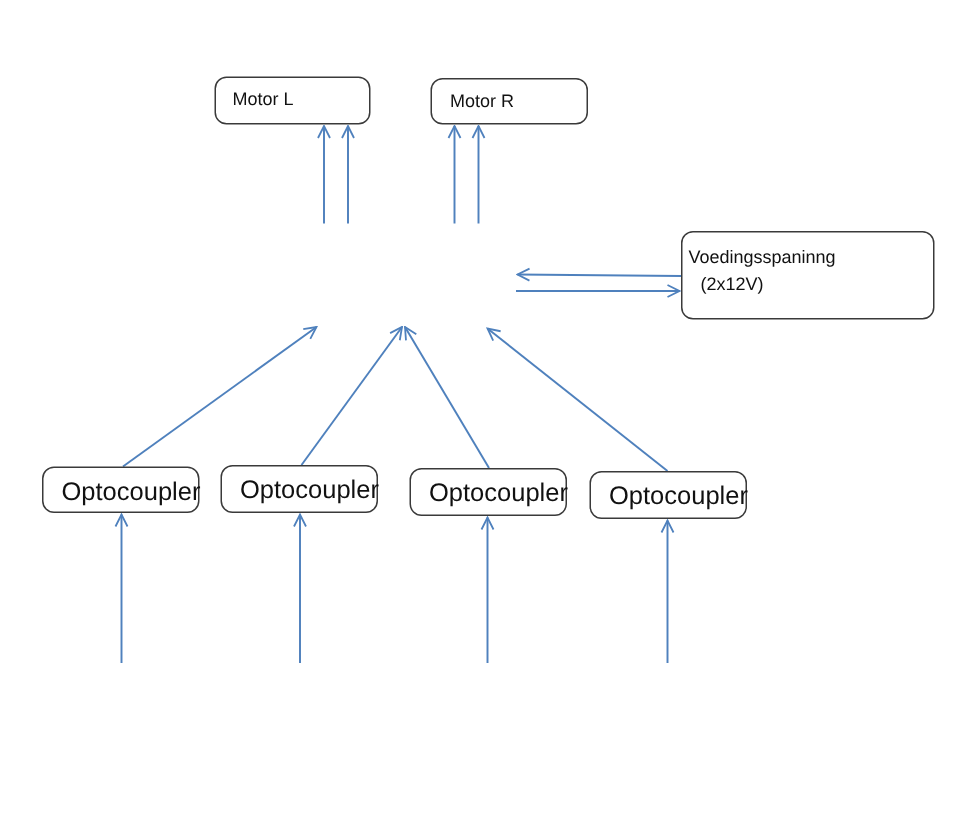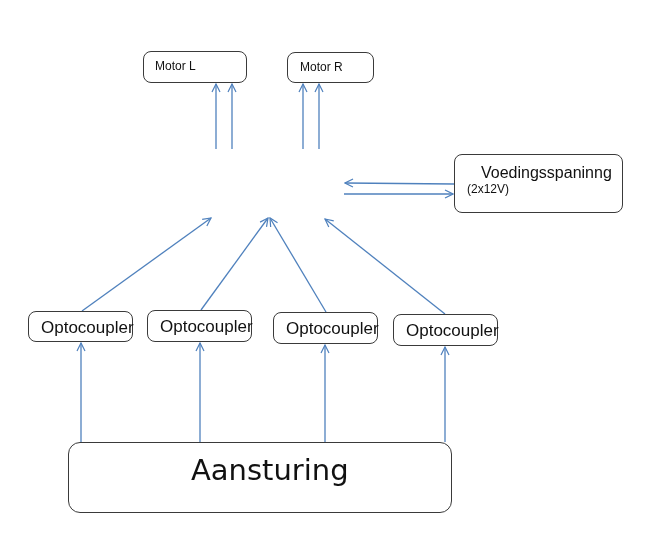--- a/index.html
+++ b/index.html
@@ -2,26 +2,26 @@
 <html><head>
   <meta charset="utf-8">
   <style>
     html, body { margin: 0; padding: 0; background: #ffffff; }
     #canvas { position: relative; width: 653px; height: 544px; background: #ffffff; overflow: hidden; font-family: "Liberation Sans", sans-serif; }
     .box { position: absolute; border: 1.3px solid #3a3a3a; border-radius: 8px; background: #fff; box-sizing: border-box; color: #111; padding-left: 16px; }
     .box span { position: absolute; white-space: nowrap; }
     svg#wires { position: absolute; left: 0; top: 0; }
     #b-motor-l { left: 143px; top: 51px; width: 104px; height: 32px; }
     #b-motor-l span { left: 11px; top: 7px; font-size: 12px; }
-    #b-motor-r { left: 287px; top: 52px; width: 87px; height: 31px; }
+    #b-motor-r { left: 287px; top: 52px; width: 105px; height: 31px; }
     #b-motor-r span { left: 12px; top: 7px; font-size: 12px; }
     #b-hbrug { left: 196px; top: 149px; width: 148px; height: 68px; border-radius: 12px; }
     #b-hbrug span { left: 14px; top: 11px; font-size: 30px; font-family: "DejaVu Sans", sans-serif; letter-spacing: -0.5px; }
     #b-voed { left: 454px; top: 154px; width: 169px; height: 59px; }
-    #b-voed span.l1 { left: 26px; top: 9px; font-size: 16px; }
+    #b-voed span.l1 { left: 4px; top: 9px; font-size: 12px; }
     #b-voed span.l2 { left: 12px; top: 27px; font-size: 12px; }
     .opto span { font-size: 17px; top: 6px; left: 12px; }
     #b-opto-1 { left: 28px; top: 311px; width: 105px; height: 31px; }
     #b-opto-2 { left: 147px; top: 310px; width: 105px; height: 32px; }
     #b-opto-3 { left: 273px; top: 312px; width: 105px; height: 32px; }
     #b-opto-4 { left: 393px; top: 314px; width: 105px; height: 32px; }
     #b-aansturing { left: 68px; top: 442px; width: 384px; height: 71px; border-radius: 12px; }
     #b-aansturing span { left: 122px; top: 10px; font-size: 29px; font-family: "DejaVu Sans", sans-serif; }
   </style>
 </head>
@@ -70,16 +70,13 @@
   </div>
   <div class="box opto" id="b-opto-2">
     <span>Optocoupler</span>
   </div>
   <div class="box opto" id="b-opto-3">
     <span>Optocoupler</span>
   </div>
   <div class="box opto" id="b-opto-4">
     <span>Optocoupler</span>
   </div>
-  <div class="box" id="b-aansturing">
-    <span>Aansturing</span>
-  </div>
 </div>
 
 </body></html>

